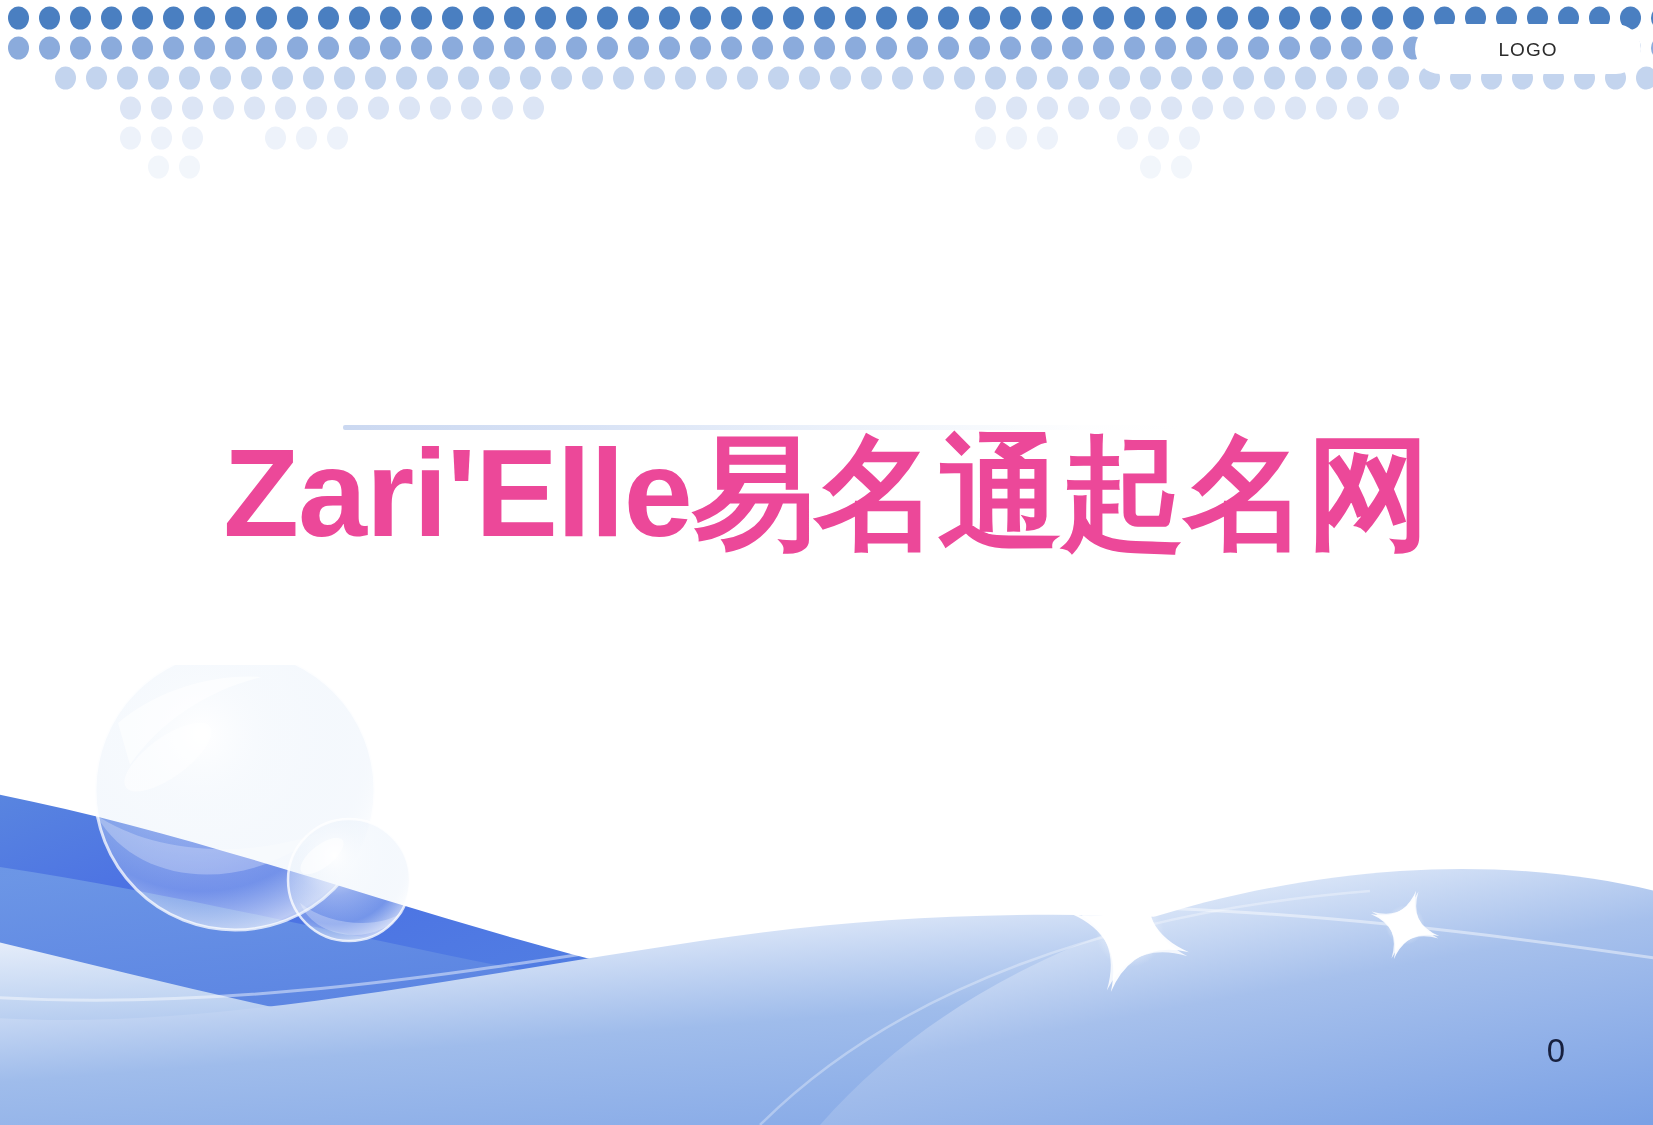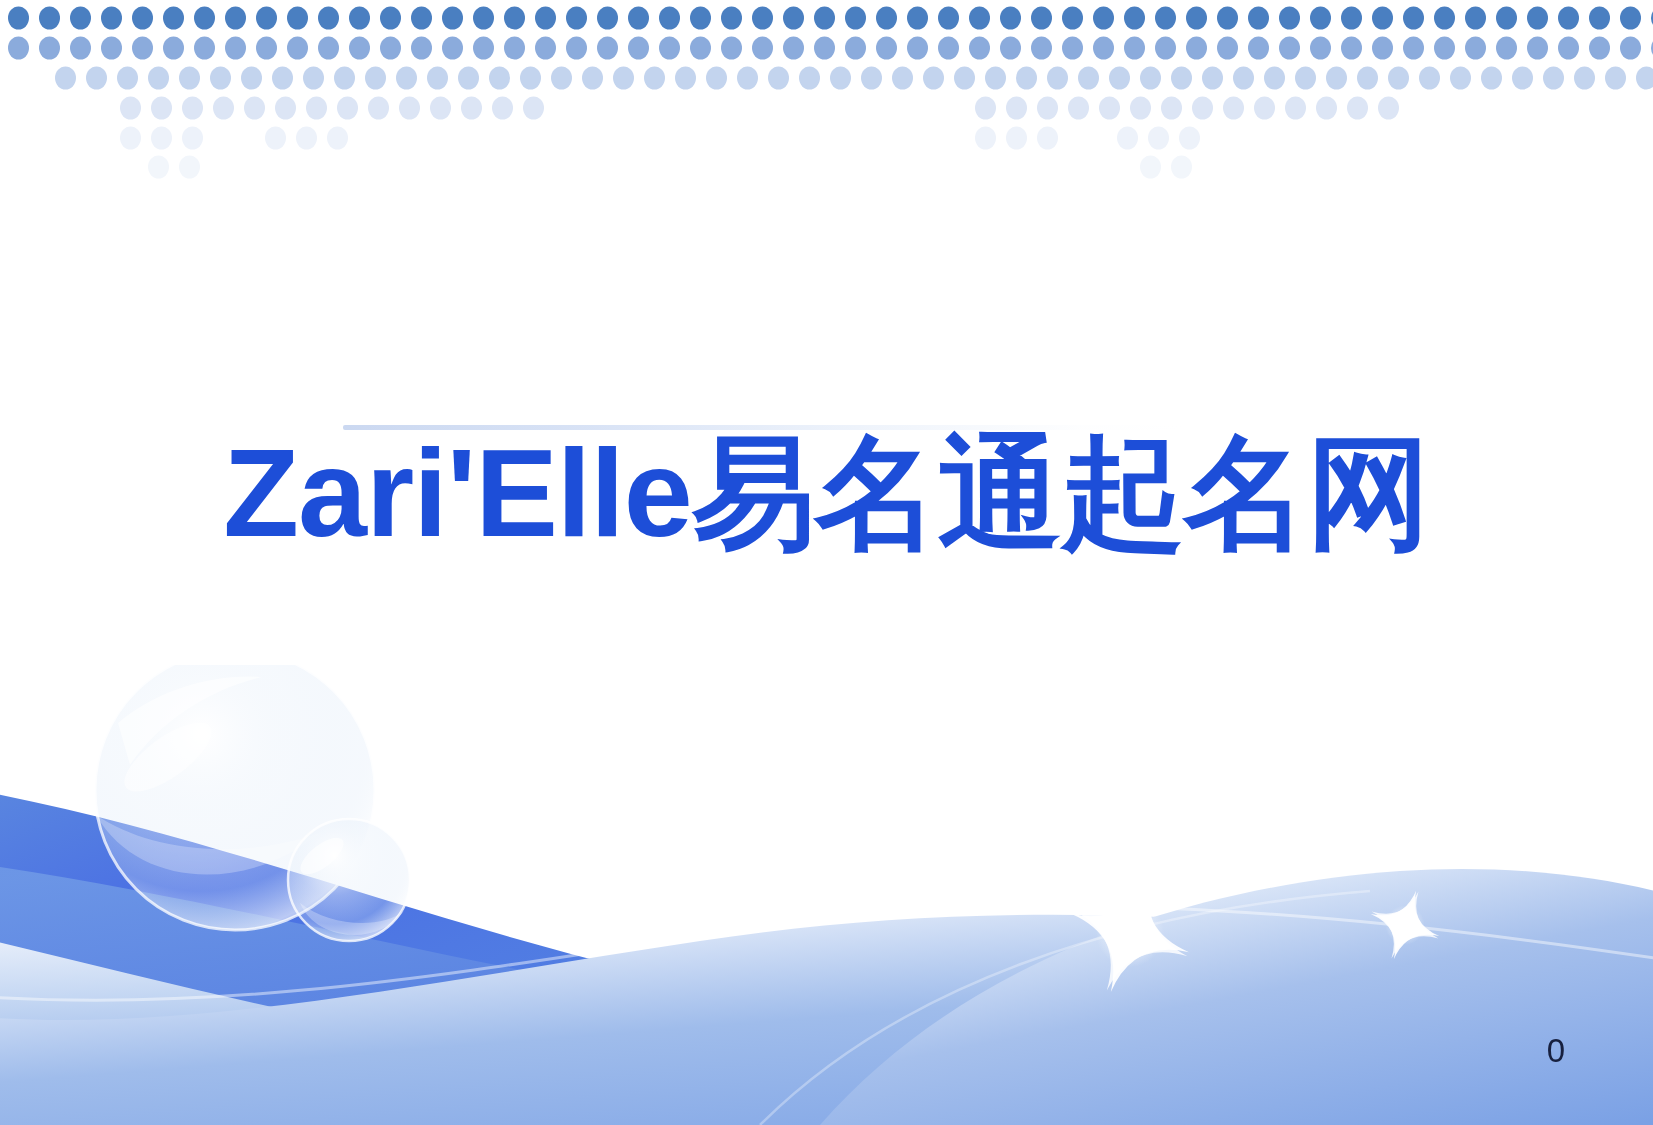--- a/index.html
+++ b/index.html
@@ -63,21 +63,21 @@
   #title-text {
     position:absolute;
     left:0; top:30px;
     width:1653px;
     text-align:center;
     font-family:"Liberation Sans", sans-serif;
     font-weight:bold;
     font-size:124px;
     line-height:1.15;
     letter-spacing:-1px;
-    color:#1d4ed8;
+    color:#ec4899;
     white-space:nowrap;
   }
 
   
   #artwork {
     position:absolute;
     left:0; bottom:0;
     width:1653px; height:460px;
     z-index:1;
   }
@@ -300,20 +300,23 @@
         <ellipse cx="1127.5" cy="138" rx="10.5" ry="11.5" fill="#EDF2FA"></ellipse>
         <ellipse cx="1158.5" cy="138" rx="10.5" ry="11.5" fill="#EDF2FA"></ellipse>
         <ellipse cx="1189.5" cy="138" rx="10.5" ry="11.5" fill="#EDF2FA"></ellipse>
         <ellipse cx="158.5" cy="167" rx="10.5" ry="11.5" fill="#F2F6FB"></ellipse>
         <ellipse cx="189.5" cy="167" rx="10.5" ry="11.5" fill="#F2F6FB"></ellipse>
         <ellipse cx="1150.5" cy="167" rx="10.5" ry="11.5" fill="#F2F6FB"></ellipse>
         <ellipse cx="1181.5" cy="167" rx="10.5" ry="11.5" fill="#F2F6FB"></ellipse>
       </g>
   </svg>
 
+  <div id="logo-box">
+    <span class="logo-text">LOGO</span>
+  </div>
 
   <div id="title-block">
     <div id="title-rule"></div>
     <div id="title-text">Zari'Elle易名通起名网</div>
   </div>
 
   <svg id="artwork" viewBox="0 0 1653 460" width="1653" height="460" preserveAspectRatio="none" aria-hidden="true">
     <defs>
       <linearGradient id="gDeep" x1="0" y1="0" x2="1" y2="0.5">
         <stop offset="0%" stop-color="#5B88DF"></stop>

